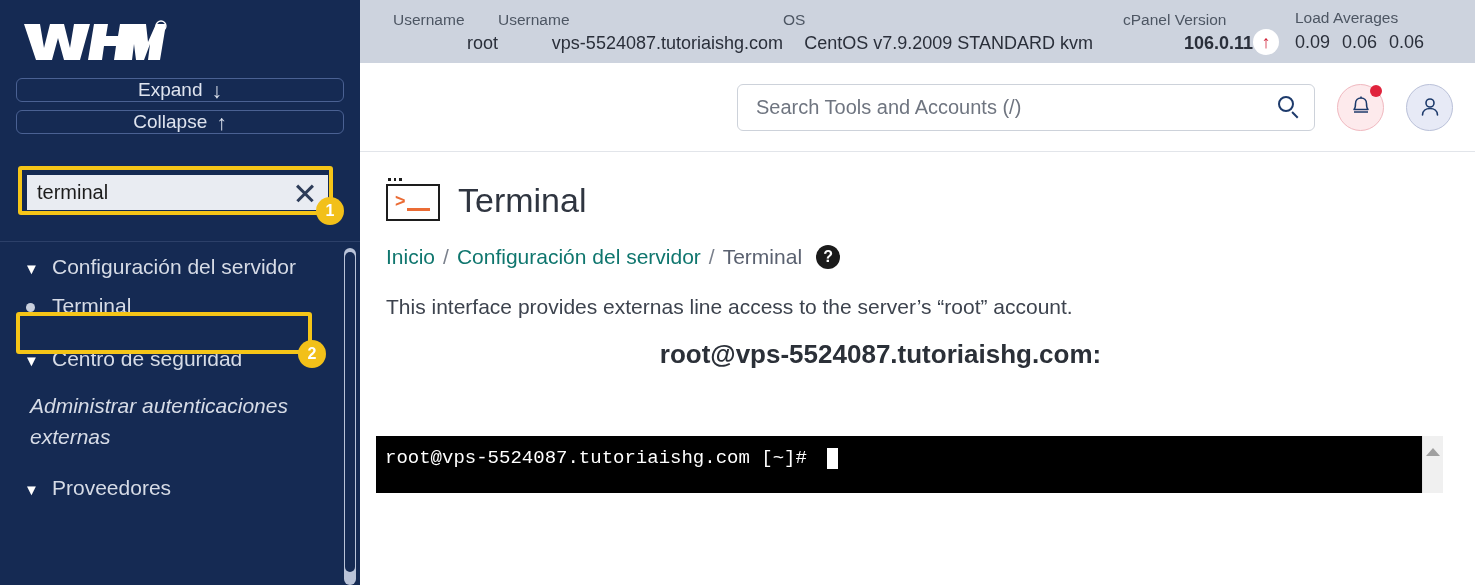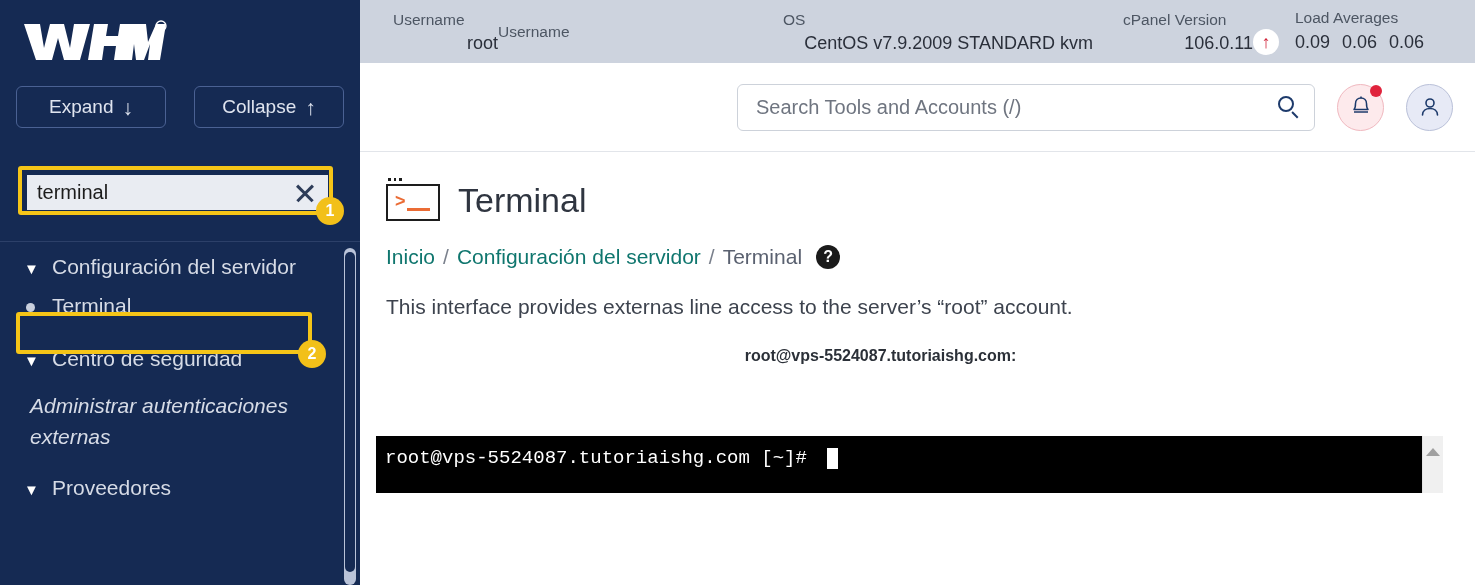--- a/index.html
+++ b/index.html
@@ -22,23 +22,23 @@
   }
   .logo-wrap {
     padding: 18px 0 0 20px;
     height: 78px;
   }
   .whm-logo {
     display: block;
   }
   .btn-row {
     display: flex;
-    gap: 28px;
+    gap: 8px;
     padding: 0 16px;
-    margin-top: 8px;
+    flex-direction: column;
   }
   .side-btn {
     flex: 1 1 0;
     height: 42px;
     border: 1px solid #4a6193;
     border-radius: 6px;
     background: transparent;
     color: #dfe4ef;
     font-size: 19px;
     font-family: "Liberation Sans", sans-serif;
@@ -211,21 +211,21 @@
     text-align: right;
   }
   .sb-username { width: 105px; }
   .sb-username .sb-value { padding-left: 7px; }
   .sb-hostname { width: 285px; }
   .sb-hostname .sb-value { padding-left: 14px; }
   .sb-os { width: 310px; }
   .sb-os .sb-value { padding-left: 0px; }
   .sb-cpanel { width: 160px; }
   .sb-cpanel .sb-label { padding-left: 30px; }
-  .sb-cpanel .sb-value { padding-left: 30px; }
+  .sb-cpanel .sb-value { padding-left: 30px; font-weight: bold; }
   .sb-load { display: flex; align-items: flex-end; gap: 0; }
   .load-inner { display: flex; flex-direction: column; }
   .load-inner .sb-label { padding-left: 42px; }
   .load-values { display: flex; align-items: center; gap: 12px; }
   .load-arrow {
     width: 26px; height: 26px;
     border-radius: 50%;
     background: #ffffff;
     display: flex; align-items: center; justify-content: center;
     color: #cf1f36; font-size: 18px; font-weight: bold;
@@ -370,23 +370,23 @@
     font-family: "Liberation Sans", sans-serif;
   }
 
   .desc {
     margin-top: 26px;
     font-size: 21px;
     color: #3d434e;
   }
 
   .term-heading {
-    margin-top: 28px;
+    margin-top: 20px;
     text-align: center;
-    font-size: 16px;
+    font-size: 26px;
     font-weight: bold;
     color: #2b3038;
     padding-right: 100px;
   }
 
   .terminal-wrap {
     position: absolute;
     left: 16px; top: 436px;
     width: 1067px;
     height: 149px;
@@ -504,20 +504,21 @@
 
   <div class="main">
 
     <div class="server-bar">
       <div class="sb-col sb-username">
         <span class="sb-label">Username</span>
         <span class="sb-value">root</span>
       </div>
       <div class="sb-col sb-hostname">
         <span class="sb-label">Username</span>
+        <span class="sb-value">vps-5524087.tutoriaishg.com</span>
       </div>
       <div class="sb-col sb-os">
         <span class="sb-label">OS</span>
         <span class="sb-value">CentOS v7.9.2009 STANDARD kvm</span>
       </div>
       <div class="sb-col sb-cpanel">
         <span class="sb-label">cPanel Version</span>
         <span class="sb-value">106.0.11</span>
       </div>
       <div class="sb-load">

